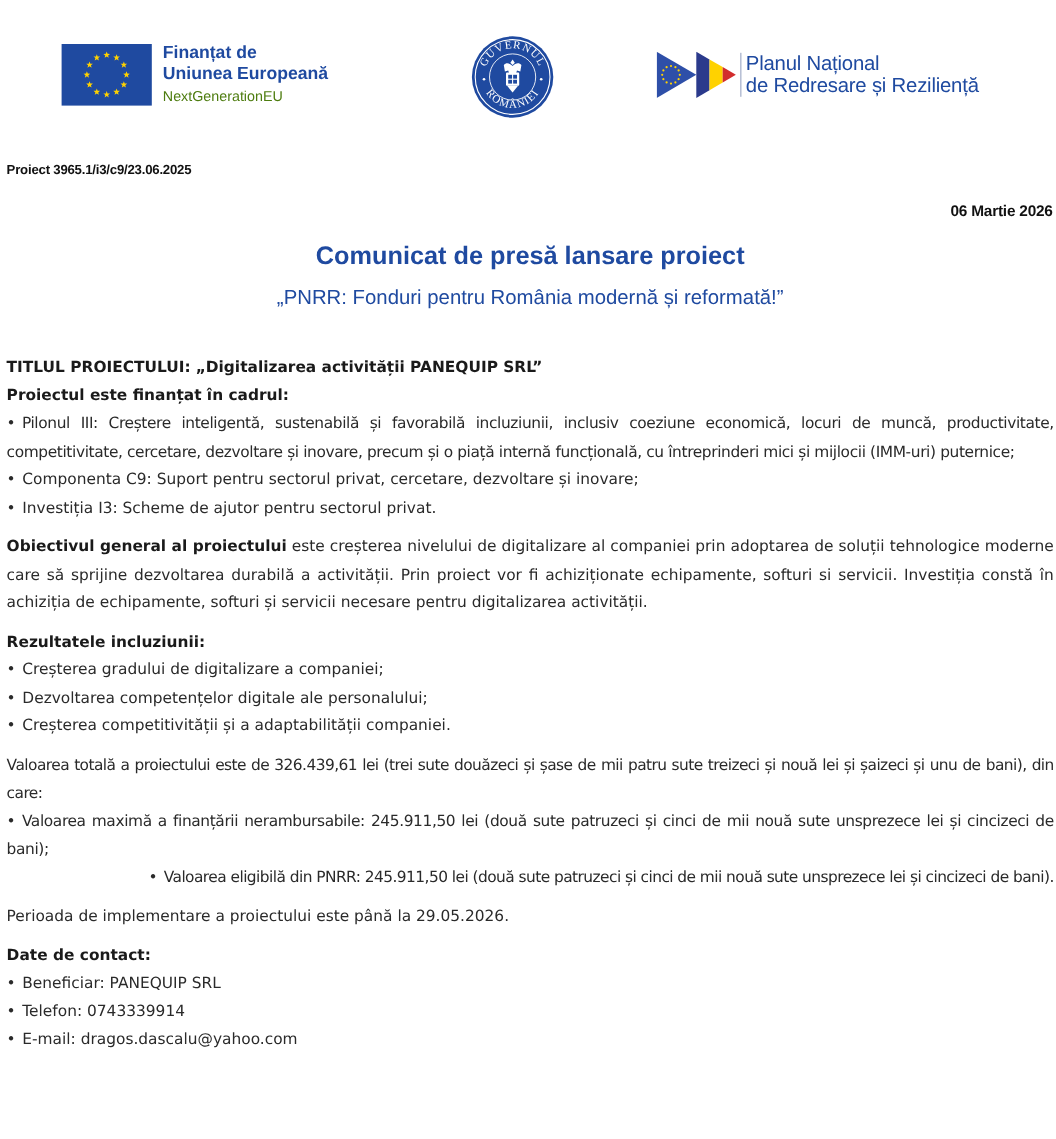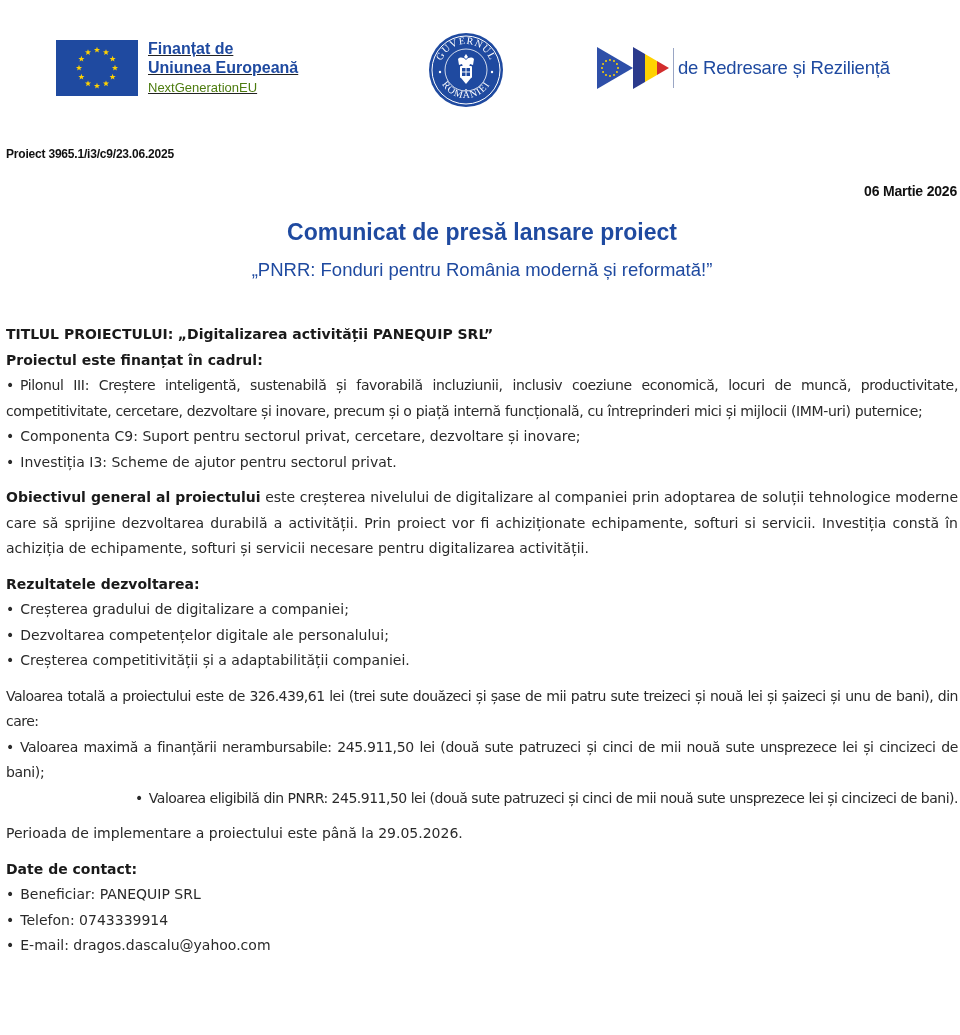--- a/index.html
+++ b/index.html
@@ -3,21 +3,21 @@
 <meta charset="utf-8">
 <style>
   html, body { margin:0; padding:0; background:#ffffff; }
   body { width:960px; height:1035px; position:relative; overflow:hidden; color:#222222; }
   .page { position:relative; width:960px; height:1035px; }
 
   
   .logos { position:absolute; top:0; left:0; width:960px; height:120px; }
   .logo-eu { position:absolute; left:56px; top:40px; display:flex; align-items:flex-start; }
   .eu-flag { width:82px; height:56px; background:#1f4aa0; position:relative; }
-  .eu-text { margin-left:10px; margin-top:-1px; font-family:"Liberation Sans", sans-serif;text-decoration:underline; }
+  .eu-text { margin-left:10px; margin-top:-1px; font-family:"Liberation Sans", sans-serif; }
   .eu-text .l1, .eu-text .l2 { color:#1f4aa0; font-weight:bold; font-size:16px; line-height:19px; }
   .eu-text .l3 { color:#4d7c0f; font-size:13px; line-height:18px; margin-top:2px; }
 
   .logo-gov { position:absolute; left:428px; top:32px; width:76px; height:76px; }
 
   .logo-pnrr { position:absolute; left:597px; top:47px; display:flex; align-items:center; }
   .pnrr-mark { width:72px; height:42px; position:relative; }
   .pnrr-sep { width:1px; height:40px; background:#9aa6c4; margin-left:4px; margin-right:4px; }
   .pnrr-text { font-family:"Liberation Sans", sans-serif; color:#1f4aa0; font-size:18.5px; line-height:20px; letter-spacing:-0.2px; }
 
@@ -120,20 +120,21 @@
               <circle cx="9.00" cy="27.93" r="1"></circle>
               <circle cx="6.07" cy="25.00" r="1"></circle>
               <circle cx="5.00" cy="21.00" r="1"></circle>
               <circle cx="6.07" cy="17.00" r="1"></circle>
               <circle cx="9.00" cy="14.07" r="1"></circle>
             </g>
         </svg>
       </div>
       <div class="pnrr-sep"></div>
       <div class="pnrr-text">
+        <div>Planul Național</div>
         <div>de Redresare și Reziliență</div>
       </div>
     </div>
   </div>
 
   <div class="proj-code">Proiect 3965.1/i3/c9/23.06.2025</div>
   <div class="date">06 Martie 2026</div>
 
   <div class="title">Comunicat de presă lansare proiect</div>
   <div class="subtitle">„PNRR: Fonduri pentru România modernă și reformată!”</div>
@@ -144,21 +145,21 @@
       <b>TITLUL PROIECTULUI:</b>
       <b>„Digitalizarea activității PANEQUIP SRL”</b>
     </p>
     <p><b>Proiectul este finanțat în cadrul:</b></p>
     <p class="just bullet cond">Pilonul III: Creștere inteligentă, sustenabilă și favorabilă incluziunii, inclusiv coeziune economică, locuri de muncă, productivitate, competitivitate, cercetare, dezvoltare și inovare, precum și o piață internă funcțională, cu întreprinderi mici și mijlocii (IMM-uri) puternice;</p>
     <p class="bullet">Componenta C9: Suport pentru sectorul privat, cercetare, dezvoltare și inovare;</p>
     <p class="bullet">Investiția I3: Scheme de ajutor pentru sectorul privat.</p>
 
     <p class="just gap"><b>Obiectivul general al proiectului</b><span> este creșterea nivelului de digitalizare al companiei prin adoptarea de soluții tehnologice moderne care să sprijine dezvoltarea durabilă a activității. Prin proiect vor fi achiziționate echipamente, softuri si servicii. Investiția constă în achiziția de echipamente, softuri și servicii necesare pentru digitalizarea activității.</span></p>
 
-    <p class="gap"><b>Rezultatele dezvoltarea:</b></p>
+    <p class="gap"><b>Rezultatele incluziunii:</b></p>
     <p class="bullet">Creșterea gradului de digitalizare a companiei;</p>
     <p class="bullet">Dezvoltarea competențelor digitale ale personalului;</p>
     <p class="bullet">Creșterea competitivității și a adaptabilității companiei.</p>
 
     <p class="just gap cond2">Valoarea totală a proiectului este de 326.439,61 lei (trei sute douăzeci și șase de mii patru sute treizeci și nouă lei și șaizeci și unu de bani), din care:</p>
     <p class="just bullet cond">Valoarea maximă a finanțării nerambursabile: 245.911,50 lei (două sute patruzeci și cinci de mii nouă sute unsprezece lei și cincizeci de bani);</p>
     <p class="bullet cond2">Valoarea eligibilă din PNRR: 245.911,50 lei (două sute patruzeci și cinci de mii nouă sute unsprezece lei și cincizeci de bani).</p>
 
     <p class="gap">Perioada de implementare a proiectului este până la 29.05.2026.</p>
 

